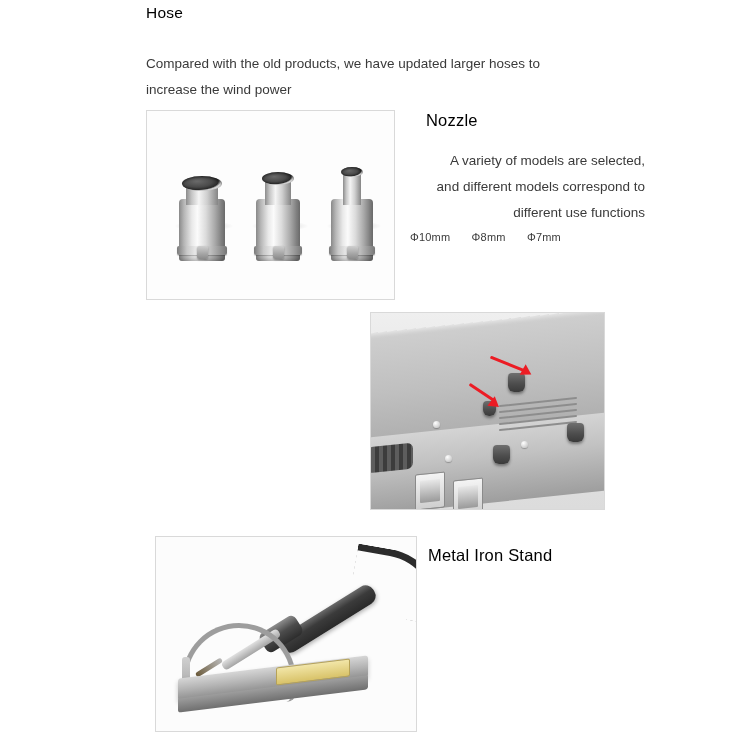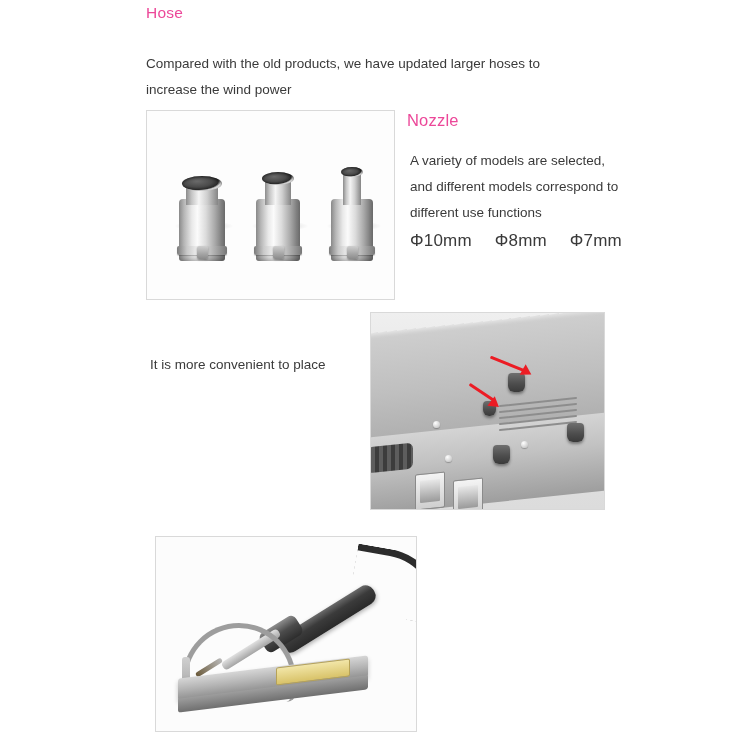--- a/index.html
+++ b/index.html
@@ -18,38 +18,38 @@
   .page {
     position: relative;
     width: 750px;
     height: 750px;
   }
 
   
   .heading {
     position: absolute;
     font-size: 15.5px;
-    color: #ec4899;
+    color: #000000;
     letter-spacing: .2px;
     white-space: nowrap;
   }
   .heading.big {
     font-size: 16.5px;
   }
   .para {
     position: absolute;
     font-size: 13.5px;
     line-height: 26px;
     color: #3a3a3a;
   }
   .para.wide { width: 430px; margin-top: 15px; }
   .para.narrow { width: 215px; }
   .sizes {
     position: absolute;
-    font-size: 17px;
+    font-size: 11px;
     color: #3a3a3a;
     letter-spacing: .2px;
     white-space: nowrap;
   }
   .sizes span { margin-right: 18px; }
 
   
   .frame {
     position: absolute;
     border: 1px solid #d9d9d9;
@@ -314,32 +314,31 @@
         <div class="nz-shadow" style="left:-4px; width:54px;"></div>
         <div class="nz-body" style="width:42px;"></div>
         <div class="nz-band" style="width:46px;"></div>
         <div class="nz-screw" style="left:16px;"></div>
         <div class="nz-neck" style="left:12px; width:18px; height:34px;"></div>
         <div class="nz-lip" style="left:10px; bottom:84px; width:22px; height:10px;"></div>
       </div>
     </div>
   </div>
 
-  <div class="heading big" style="left:407px; top:111px;">Nozzle</div>
-
-  <div class="para narrow" style="left:410px; top:148px;">A variety of models are selected, and different models correspond to different use functions</div>
+  <div class="heading big" style="left:426px; top:111px;">Nozzle</div>
+
+  <div class="para narrow" style="left:430px; top:148px;text-align:right;">A variety of models are selected, and different models correspond to different use functions</div>
 
   <div class="sizes" style="left:410px; top:231px;">
     <span>Φ10mm</span>
     <span>Φ8mm</span>
     <span>Φ7mm</span>
   </div>
 
 
-  <div class="para narrow" style="left:150px; top:352px;">It is more convenient to place</div>
 
   <div class="frame" style="left:370px; top:312px; width:235px; height:198px;">
     <div class="foot-photo">
       <div class="fp-top"></div>
       <div class="fp-front"></div>
 
       <div class="fp-vent" style="left:128px; top:88px;"></div>
       <div class="fp-vent" style="left:128px; top:94px;"></div>
       <div class="fp-vent" style="left:128px; top:100px;"></div>
       <div class="fp-vent" style="left:128px; top:106px;"></div>
@@ -384,15 +383,16 @@
       <div class="is-coil" style="left:26px; top:86px; width:104px; height:74px; border-radius:60px 60px 10px 10px; border-bottom:none;"></div>
       <div class="is-arm" style="left:30px; top:150px; width:120px; height:6px; transform:rotate(-8deg);"></div>
       <div class="is-arm" style="left:26px; top:120px; width:8px; height:42px;"></div>
 
       <div class="is-base"></div>
       <div class="is-base2"></div>
       <div class="is-sponge"></div>
     </div>
   </div>
 
+  <div class="heading big" style="left:428px; top:546px;">Metal Iron Stand</div>
 
 
 </div>
 
 </body></html>

